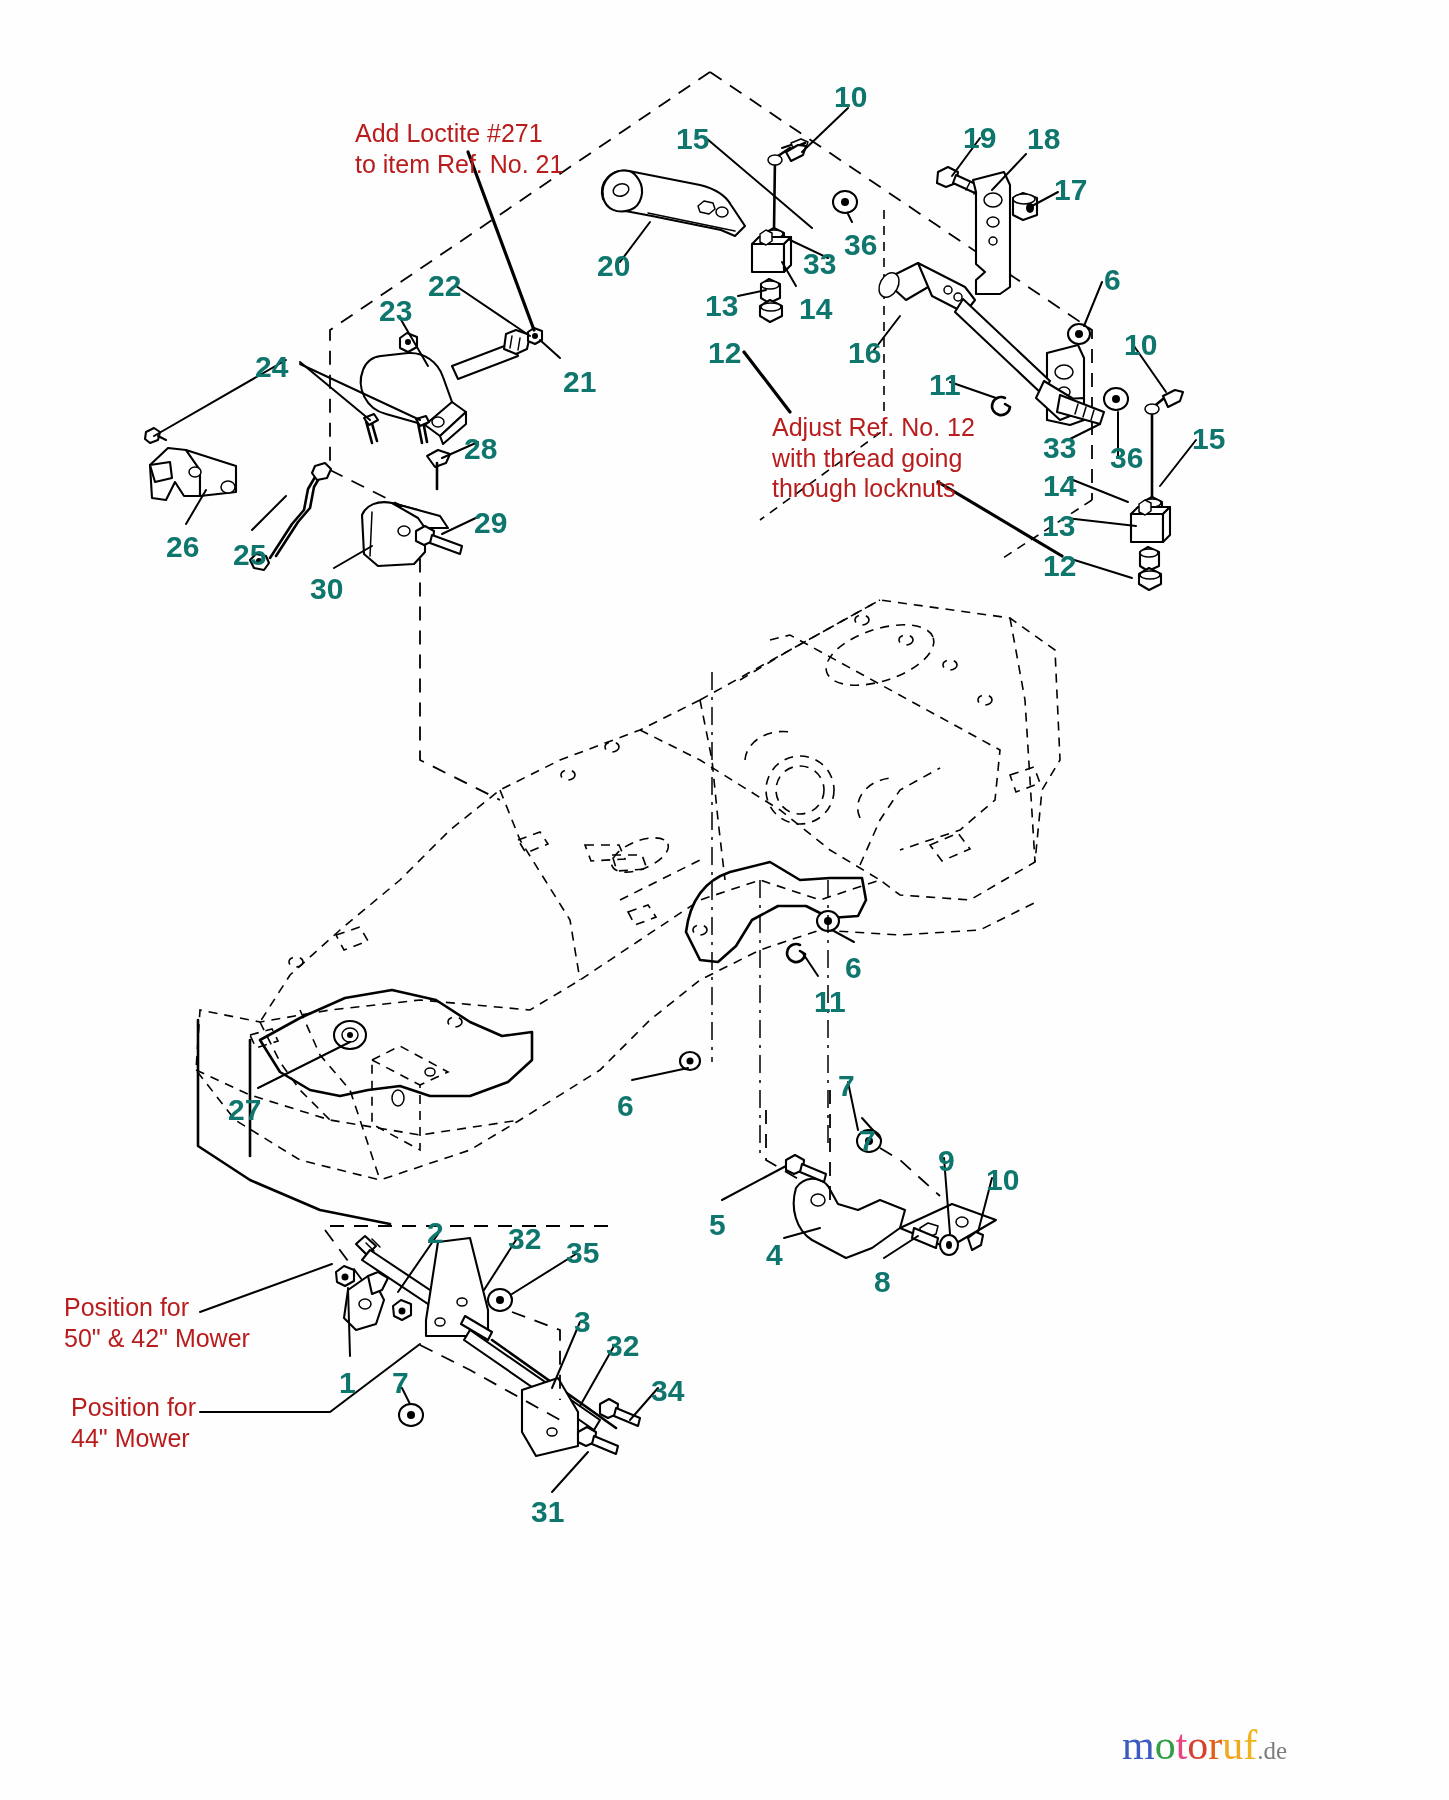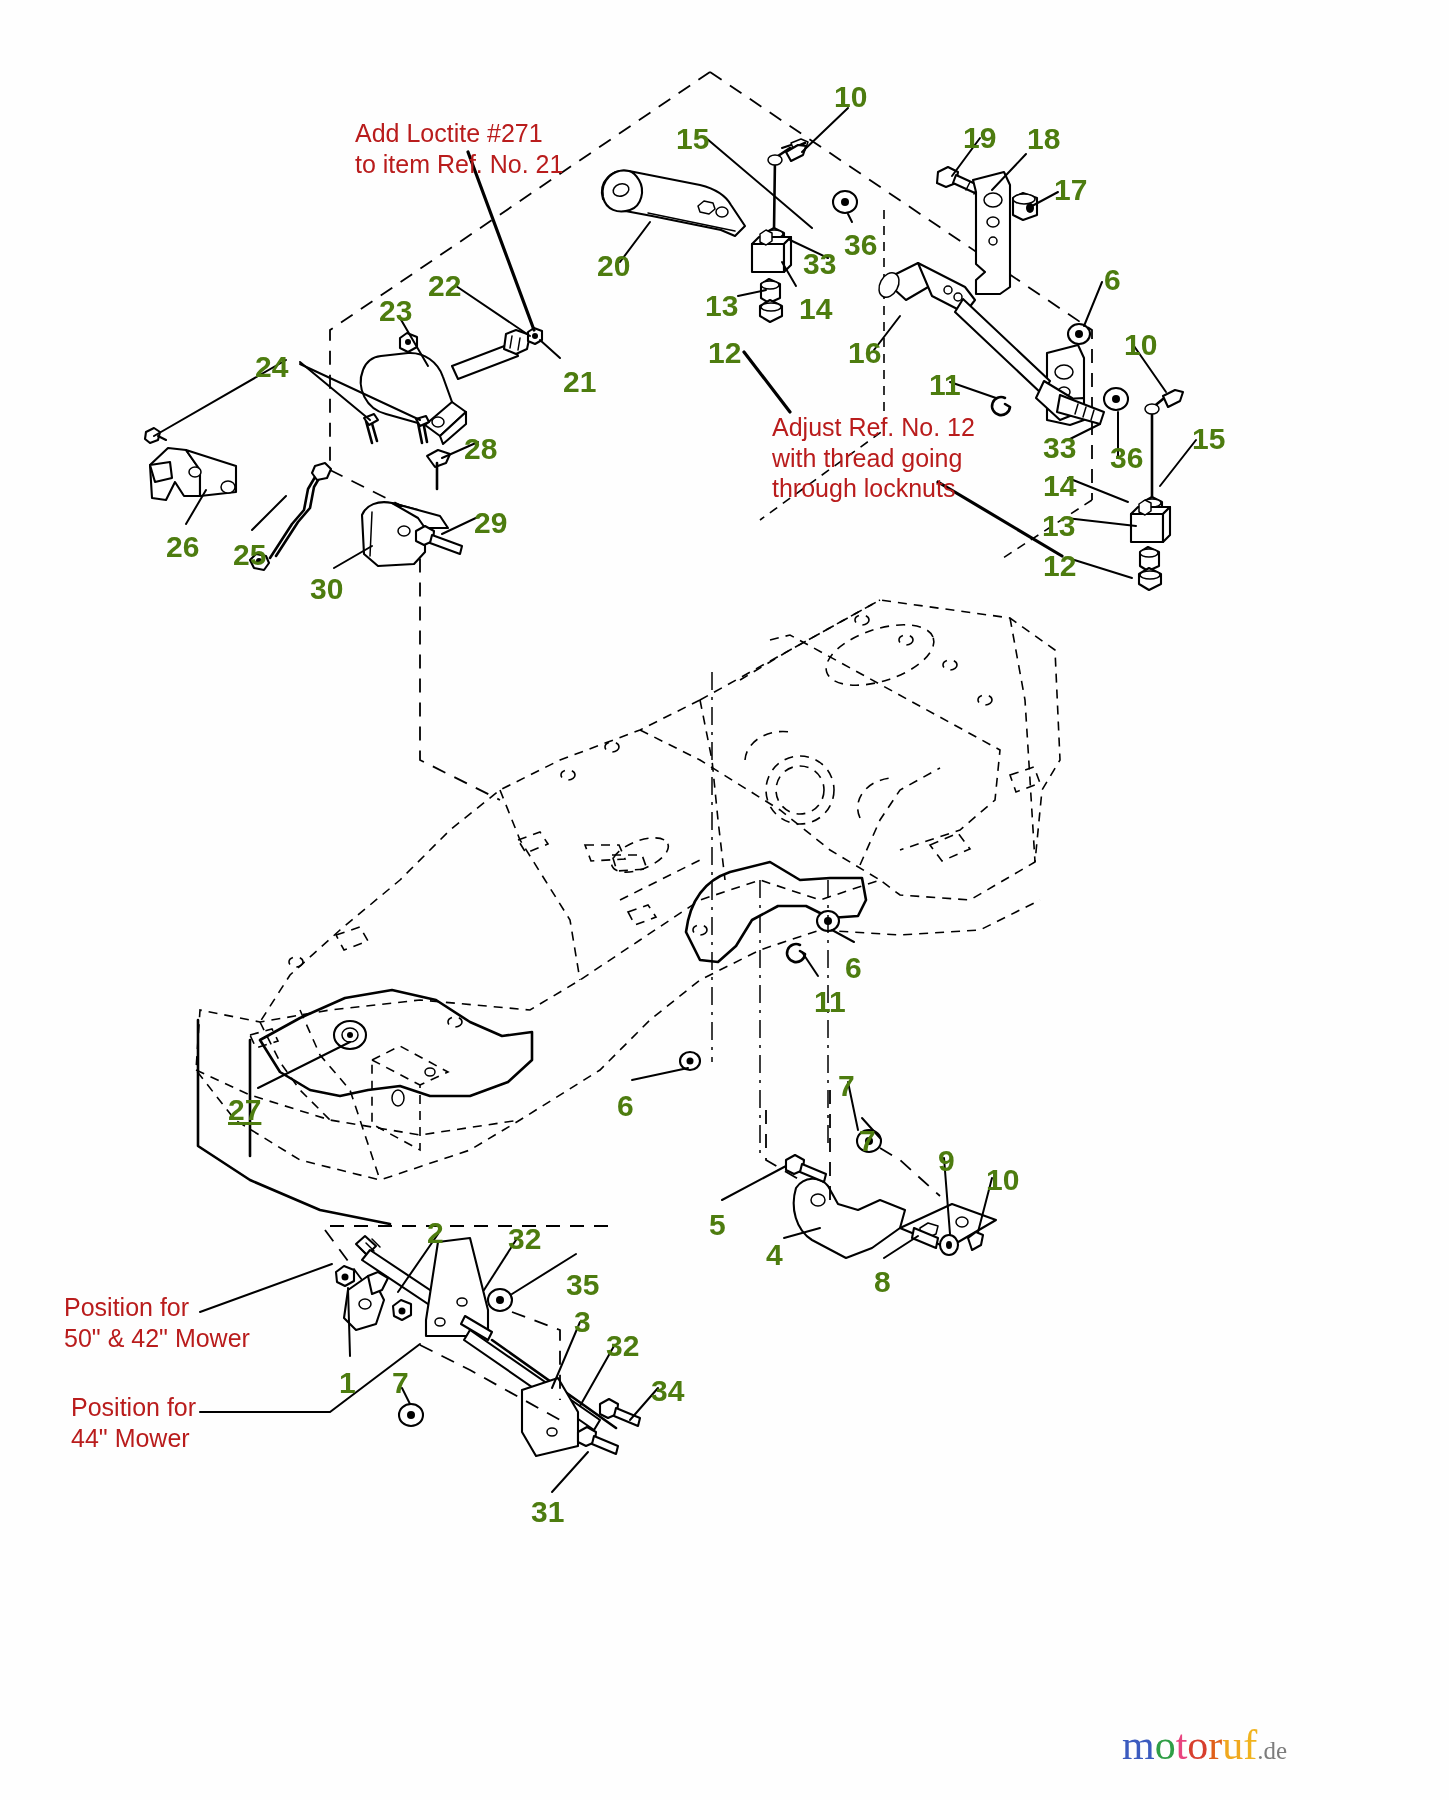--- a/index.html
+++ b/index.html
@@ -2,21 +2,21 @@
 <html><head>
 <meta charset="utf-8">
 <style>
   html,body{margin:0;padding:0;background:#fff;}
   body{width:1449px;height:1800px;position:relative;
        font-family:"Liberation Sans","DejaVu Sans",sans-serif;
        background:#fefefe;overflow:hidden;}
   #diagram-root{position:absolute;inset:0;}
   svg#parts-svg{position:absolute;left:0;top:0;width:1449px;height:1800px;}
 
-  .callout{position:absolute;font-weight:bold;font-size:30px;color:#4d7c0f;
+  .callout{position:absolute;font-weight:bold;font-size:30px;color:#0f766e;
            letter-spacing:0px;line-height:1;white-space:nowrap;}
   .note{position:absolute;font-size:25px;color:#b91c1c;line-height:1.22;
         white-space:pre;font-weight:400;}
 
   
   #watermark{position:absolute;left:1122px;top:1724px;font-family:"Liberation Serif","DejaVu Serif",serif;
              font-size:42px;line-height:1;white-space:nowrap;}
   #watermark .m{color:#3b5bbf;} #watermark .o1{color:#2f9e46;}
   #watermark .t{color:#e8447f;} #watermark .o2{color:#d73f2e;}
   #watermark .r{color:#e0601a;} #watermark .u{color:#f0a81e;}
@@ -520,32 +520,32 @@
       <div class="callout" style="left: 464px; top: 434px;">28</div>
       <div class="callout" style="left: 1042px; top: 511px;">13</div>
       <div class="callout" style="left: 474px; top: 508px;">29</div>
       <div class="callout" style="left: 708px; top: 338px;">12</div>
       <div class="callout" style="left: 1043px; top: 551px;">12</div>
       <div class="callout" style="left: 166px; top: 532px;">26</div>
       <div class="callout" style="left: 233px; top: 540px;">25</div>
       <div class="callout" style="left: 310px; top: 574px;">30</div>
       <div class="callout" style="left: 845px; top: 953px;">6</div>
       <div class="callout" style="left: 814px; top: 987px;">11</div>
-      <div class="callout" style="left: 228px; top: 1095px; text-decoration: underline;">27</div>
+      <div class="callout" style="left: 228px; top: 1095px;">27</div>
       <div class="callout" style="left: 617px; top: 1091px;">6</div>
       <div class="callout" style="left: 838px; top: 1071px;">7</div>
       <div class="callout" style="left: 859px; top: 1126px;">7</div>
       <div class="callout" style="left: 938px; top: 1146px;">9</div>
       <div class="callout" style="left: 986px; top: 1165px;">10</div>
       <div class="callout" style="left: 709px; top: 1210px;">5</div>
       <div class="callout" style="left: 766px; top: 1240px;">4</div>
       <div class="callout" style="left: 874px; top: 1267px;">8</div>
       <div class="callout" style="left: 427px; top: 1218px;">2</div>
       <div class="callout" style="left: 508px; top: 1224px;">32</div>
-      <div class="callout" style="left: 566px; top: 1238px; margin-top: 32px;">35</div>
+      <div class="callout" style="left: 566px; top: 1238px;">35</div>
       <div class="callout" style="left: 574px; top: 1307px;">3</div>
       <div class="callout" style="left: 606px; top: 1331px;">32</div>
       <div class="callout" style="left: 339px; top: 1368px;">1</div>
       <div class="callout" style="left: 392px; top: 1368px;">7</div>
       <div class="callout" style="left: 651px; top: 1376px;">34</div>
       <div class="callout" style="left: 531px; top: 1497px;">31</div>
     </div>
 <div id="notes-layer">
       <div class="note" style="left: 355px; top: 118px;">Add Loctite #271
 to item Ref. No. 21</div>

